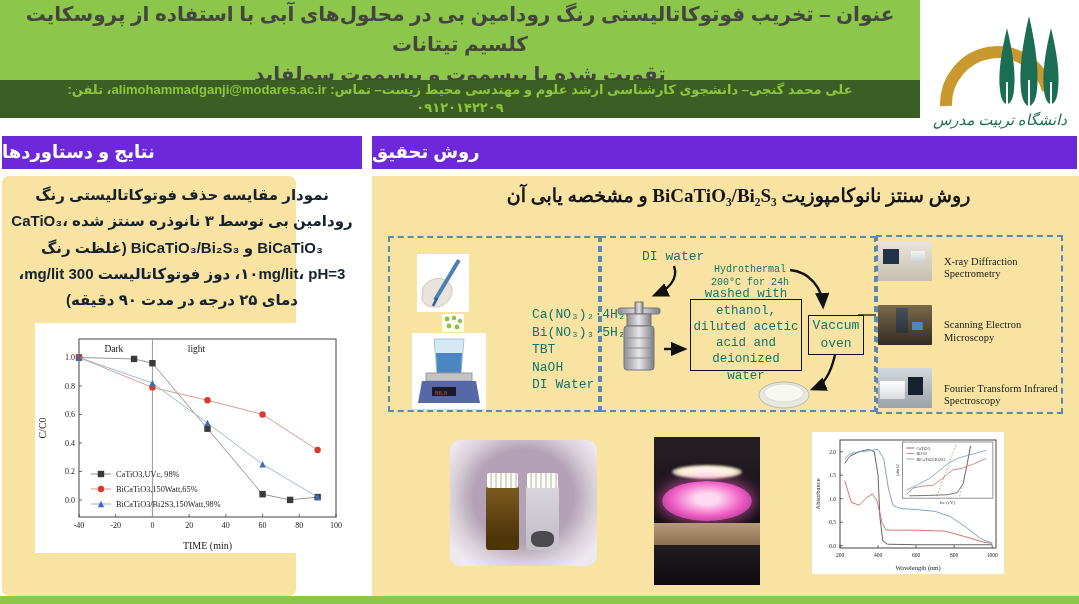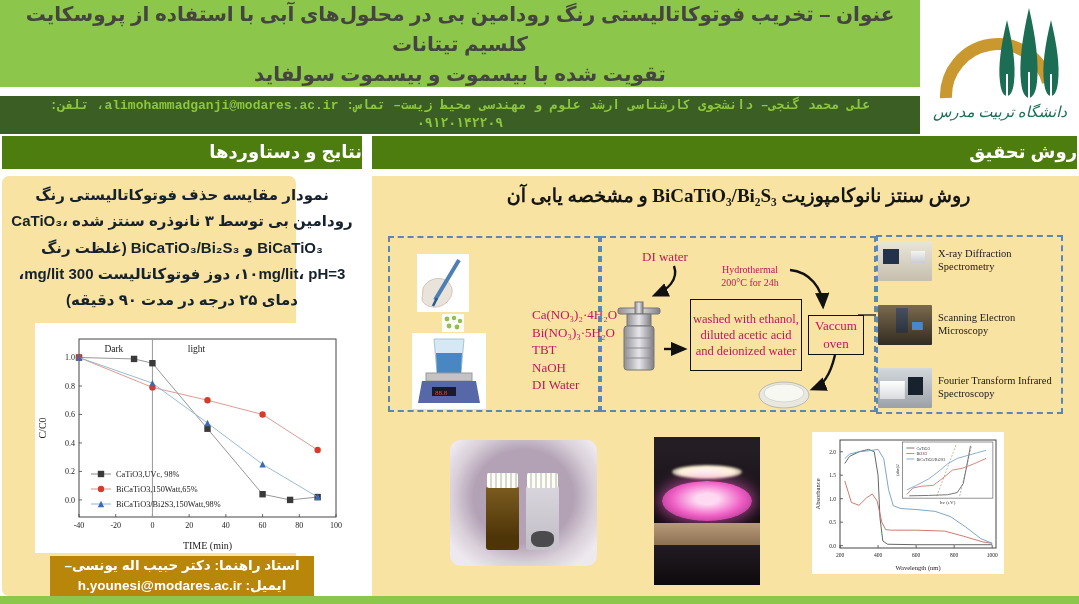--- a/index.html
+++ b/index.html
@@ -3,29 +3,29 @@
 <meta charset="utf-8">
 <style>
   html,body{margin:0;padding:0;background:#fff;}
   .page{position:relative;width:1079px;height:604px;background:#ffffff;overflow:hidden;
         font-family:"Liberation Sans","DejaVu Sans",sans-serif;}
 
   
   .title-bar{position:absolute;left:0;top:0;width:920px;height:87px;background:#8CC64A;
              display:flex;flex-direction:column;justify-content:center;align-items:center;
              color:#454540;font-size:20px;font-weight:600;line-height:1.5;text-align:center;}
-  .author-bar{position:absolute;left:0;top:96px;width:920px;height:38px;background:#3B5E24;
+  .author-bar{position:absolute;left:0;top:80px;width:920px;height:38px;background:#3B5E24;
               color:#8DC63F;font-size:13px;font-weight:700;text-align:center;
-              display:flex;flex-direction:column;justify-content:center;line-height:1.4;font-family:Liberation Mono, monospace;}
+              display:flex;flex-direction:column;justify-content:center;line-height:1.4;}
   .logo-panel{position:absolute;left:920px;top:0;width:159px;height:132px;background:#fff;
-              display:flex;align-items:flex-start;justify-content:center;}
-
-  
-  .col-header{position:absolute;height:33px;background:#4d7c0f;color:#fff;font-size:18px;
-              font-weight:700;text-align:right;line-height:33px;}
+              display:flex;align-items:flex-end;justify-content:center;}
+
+  
+  .col-header{position:absolute;height:33px;background:#6d28d9;color:#fff;font-size:18px;
+              font-weight:700;text-align:left;line-height:33px;}
   .col-header.left{left:2px;top:136px;width:360px;}
   .col-header.right{left:372px;top:136px;width:705px;}
   .panel{position:absolute;top:176px;height:420px;background:#F8E3A2;}
   .panel.left{left:2px;width:294px;border-radius:7px;}
   .panel.right{left:372px;width:705px;padding-left:28px;}
   .bottom-strip{position:absolute;left:0;top:596px;width:1079px;height:8px;background:#8CC64A;}
 
   
   .paragraph{position:absolute;left:8px;top:6px;width:344px;direction:rtl;text-align:center;
              color:#16212E;font-size:15px;font-weight:600;line-height:1.75;}
@@ -35,21 +35,21 @@
                   display:flex;flex-direction:column;justify-content:center;line-height:1.45;}
 
   
   .method-title{position:absolute;left:0;top:8px;width:100%;direction:rtl;text-align:center;
                 color:#151515;font-size:19px;font-weight:700;
                 font-family:"Liberation Serif","DejaVu Serif",serif;}
   .dash-box{position:absolute;border:2px dashed #5B87B5;box-sizing:border-box;}
   .box-materials{left:16px;top:60px;width:212px;height:176px;}
   .box-process{left:228px;top:60px;width:276px;height:176px;}
   .box-instruments{left:504px;top:59px;width:187px;height:179px;}
-  .serifText{font-family:Liberation Serif, serif;color:#be185d;}
+  .serifText{font-family:Liberation Mono, monospace;color:#0f766e;}
 
   
   .pipette-photo{position:absolute;left:27px;top:16px;width:52px;height:58px;background:#fff;}
   .nano-icon{position:absolute;left:52px;top:76px;width:22px;height:18px;background:#fdfdf6;}
   .stirrer-photo{position:absolute;left:22px;top:95px;width:74px;height:76px;background:#fff;}
   .materials-list{position:absolute;left:107px;top:68px;width:100px;font-size:13px;line-height:1.35;margin-left:35px;}
 
   
   .di-water{position:absolute;left:40px;top:11px;font-size:13px;}
   .hydro{position:absolute;left:92px;top:26px;width:112px;text-align:center;font-size:10px;line-height:1.25;}
@@ -58,21 +58,21 @@
               box-sizing:border-box;text-align:center;font-size:12.5px;line-height:1.3;
               display:flex;align-items:center;justify-content:center;padding:2px;}
   .oven-box{position:absolute;left:206px;top:77px;width:56px;height:40px;border:1.5px solid #111;
             box-sizing:border-box;text-align:center;font-size:13px;line-height:1.35;
             display:flex;flex-direction:column;justify-content:center;}
   .petri{position:absolute;left:156px;top:139px;width:52px;height:34px;}
 
   
   .inst-col{position:absolute;left:506px;top:62px;width:183px;height:173px;
             display:flex;flex-direction:column;justify-content:space-between;padding:3px 0;box-sizing:border-box;}
-  .inst-row{display:flex;align-items:center;gap:6px;}
+  .inst-row{display:flex;align-items:flex-end;gap:12px;}
   .inst-img{width:54px;height:40px;flex:0 0 auto;border-radius:1px;}
   .inst-label{font-size:10.5px;line-height:1.2;color:#1a1a1a;font-family:"Liberation Serif","DejaVu Serif",serif;}
   .img-xrd{background:linear-gradient(#223248,#223248) 12% 32%/30% 38% no-repeat,
            linear-gradient(#f4f4f0,#c9ccd2) 82% 36%/26% 30% no-repeat,
            linear-gradient(180deg,#e9e5da,#c6bfae);}
   .img-sem{background:linear-gradient(#46505c,#2b323c) 42% 25%/22% 62% no-repeat,
            linear-gradient(#4a86c8,#4a86c8) 78% 55%/20% 20% no-repeat,
            linear-gradient(180deg,#7a6a4c,#332c22);}
   .img-ftir{background:linear-gradient(#ffffff,#d8dadc) 8% 60%/46% 46% no-repeat,
             linear-gradient(#18222e,#18222e) 78% 42%/28% 46% no-repeat,
@@ -204,24 +204,20 @@
           <text x="81" y="154" font-size="8.3" text-anchor="start" fill="#222">CaTiO3,UVc, 98%</text>
           <line x1="56" y1="166" x2="76" y2="166" stroke="#d99088" stroke-width="1"></line>
           <circle cx="66" cy="166" r="3.2" fill="#d93a2b"></circle>
           <text x="81" y="169" font-size="8.3" text-anchor="start" fill="#222">BiCaTiO3,150Watt,65%</text>
           <line x1="56" y1="181" x2="76" y2="181" stroke="#8fb4cc" stroke-width="1"></line>
           <path d="M66,177.8 L69.2,184.2 L62.8,184.2 Z" fill="#3a6cb5"></path>
           <text x="81" y="184" font-size="8.3" text-anchor="start" fill="#222">BiCaTiO3/Bi2S3,150Watt,98%</text>
         </svg>
     </div>
 
-    <div class="supervisor-box">
-      <div>استاد راهنما: دکتر حبیب اله یونسی–</div>
-      <div>ایمیل: h.younesi@modares.ac.ir</div>
-    </div>
   </div>
 
   <div class="panel right">
     <div class="method-title">روش سنتز نانوکامپوزیت BiCaTiO₃/Bi₂S₃ و مشخصه یابی آن</div>
 
     <div class="dash-box box-materials">
       <div class="pipette-photo">
         <svg width="52" height="58">
           <path d="M6,34 C10,26 20,22 28,26 C36,30 38,40 30,48 C22,56 8,54 5,46 Z" fill="#e9e3da" stroke="#cfc6b8"></path>
           <line x1="42" y1="6" x2="18" y2="46" stroke="#4d7fb5" stroke-width="4"></line>

